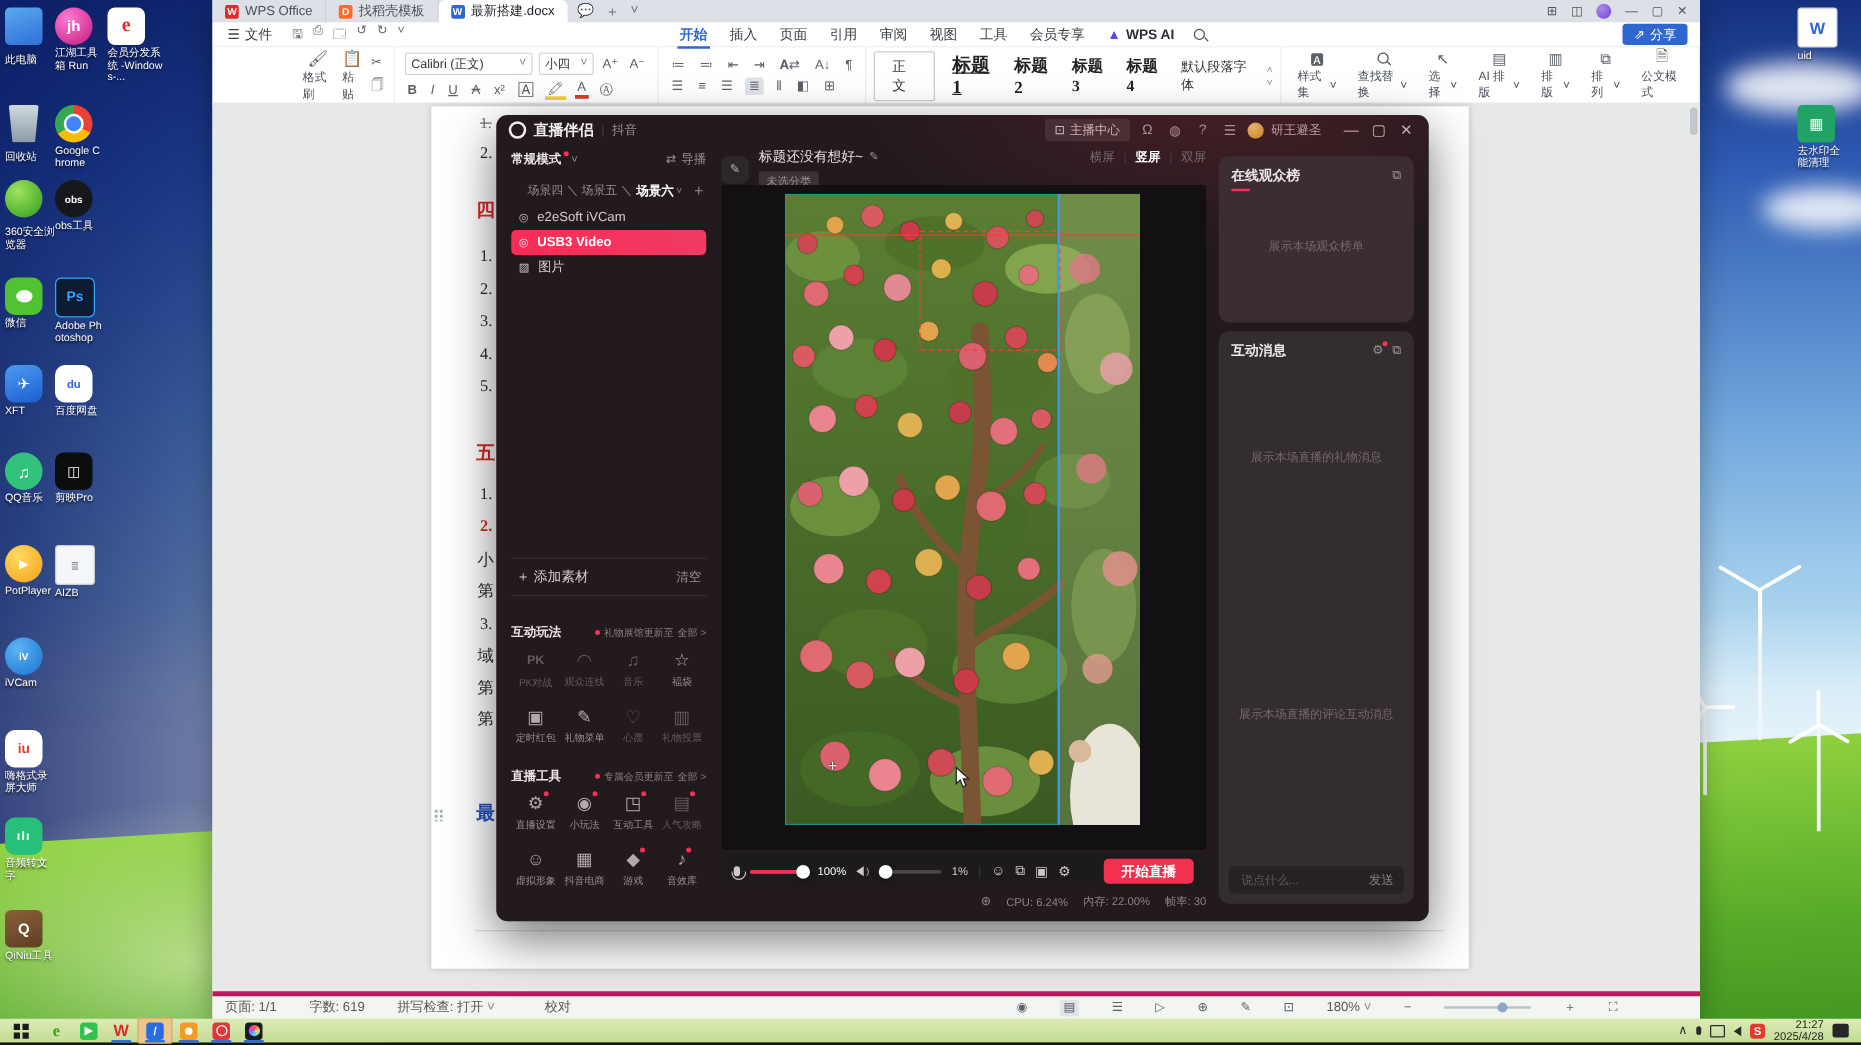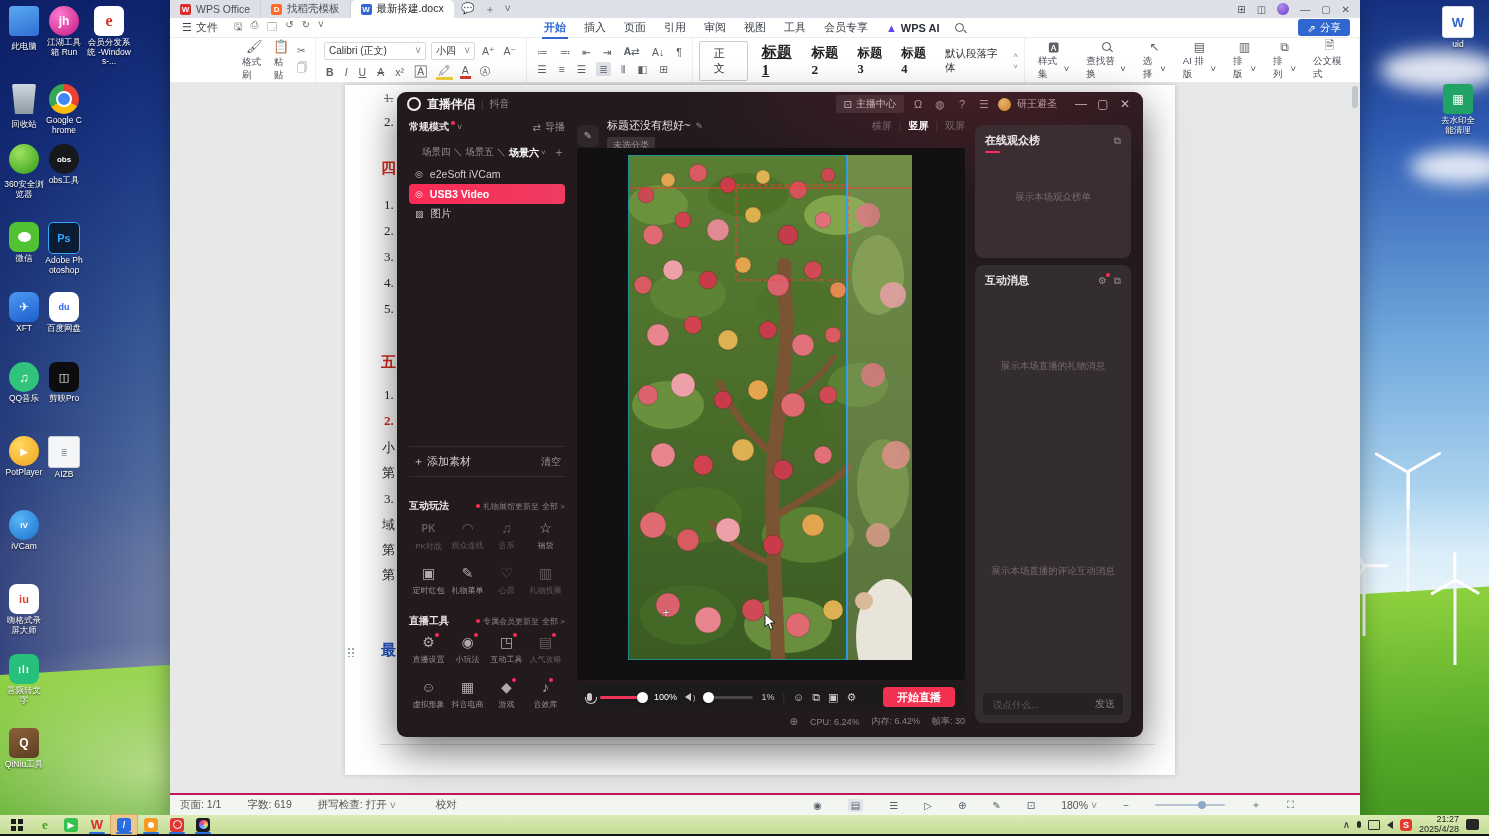--- a/index.html
+++ b/index.html
@@ -14,21 +14,21 @@
   .cloud{background:#fff;border-radius:50%;filter:blur(9px);opacity:.85;}
   #grass{left:-60px;right:-60px;top:583px;height:400px;transform:skewY(-3.4deg);transform-origin:right center;
     background:linear-gradient(180deg,#8ed13f,#55a928 38%,#2f7f17 85%);}
   #grass-glare{left:-80px;top:640px;width:460px;height:260px;border-radius:50%;
     background:radial-gradient(closest-side,rgba(255,255,220,.5),rgba(255,255,220,0));}
   .turbine{position:absolute;}
   .t-pole{position:absolute;left:50%;top:10px;width:3px;bottom:0;background:#f2f6f8;transform:translateX(-50%);}
   .t-blade{position:absolute;left:50%;top:10px;width:2.5px;height:38px;background:#fff;transform-origin:top center;border-radius:2px;}
 
   
-  .dicon{position:absolute;width:40px;text-align:center;cursor:default;}
+  .dicon{position:absolute;width:40px;text-align:left;cursor:default;}
   .dtile{display:inline-flex;align-items:center;justify-content:center;width:30px;height:30px;border-radius:6px;
     font-weight:bold;color:#fff;font-size:12px;}
   .dlabel{margin-top:2px;font-size:8.5px;line-height:9.5px;color:#fff;text-shadow:0 1px 2px rgba(0,0,0,.85);word-break:break-all;}
   .round{border-radius:50%;}
 
   
   #taskbar{left:0;top:815px;width:1489px;height:21px;background:linear-gradient(180deg,#dcebb4,#c3dc96);
     border-bottom:2px solid #141414;display:flex;align-items:center;padding:0 6px;box-sizing:border-box;}
   .tb-slot{width:26px;height:19px;display:flex;align-items:center;justify-content:center;position:relative;}
   .tb-run::after{content:"";position:absolute;left:5px;right:5px;bottom:0;height:2px;background:#2f6fd6;border-radius:1px;}
@@ -79,21 +79,21 @@
 
   #docarea{left:0;top:82px;right:0;bottom:22px;background:#e7e9e8;overflow:hidden;}
   #page{position:absolute;left:175px;top:3px;width:830px;height:690px;background:#fff;box-shadow:0 0 5px rgba(0,0,0,.18);}
   .doc-t{position:absolute;font-family:"Liberation Serif","DejaVu Serif",serif;font-size:13px;color:#2b2b2b;}
   .doc-red{color:#d92b1f;font-weight:bold;font-size:15px;}
   .doc-blue{color:#2453c4;font-weight:bold;font-size:15px;}
   .strike{text-decoration:line-through;color:#6f6f6f;font-size:12.5px;white-space:nowrap;}
   .drag-dots{width:8px;height:10px;background:radial-gradient(circle,#9aa 1px,transparent 1.4px);background-size:4px 4px;}
   #vscroll{position:absolute;right:2px;top:4px;width:6px;height:22px;background:#c2c6ca;border-radius:3px;}
 
-  #wps-status{left:0;bottom:0;right:0;height:22px;background:#f2f5f0;border-top:2px solid #be185d;display:flex;align-items:center;
+  #wps-status{left:0;bottom:0;right:0;height:22px;background:#f2f5f0;border-top:4px solid #be185d;display:flex;align-items:center;
     font-size:10.5px;color:#555;gap:26px;padding:0 10px;box-sizing:border-box;}
   .zoom-slider{width:70px;height:2px;background:#b9c4d2;position:relative;border-radius:1px;}
   .zoom-knob{position:absolute;left:62%;top:-3px;width:8px;height:8px;border-radius:50%;background:#8fa7c7;}
   .st-g{font-size:10px;color:#5a6068;}
   .st-sel{background:#dfe4ea;border-radius:2px;padding:1px 3px;}
 
   
   #live{left:397px;top:92px;width:746px;height:645px;background:#221a1d;border-radius:9px;
     box-shadow:0 14px 40px rgba(0,0,0,.55);overflow:hidden;}
   #live-glow{inset:0;background:radial-gradient(420px 160px at 78% 0%,rgba(150,40,60,.28),transparent 70%);pointer-events:none;}
@@ -748,21 +748,21 @@
       <span style="color:#3a3537;font-size:10px;">|</span>
       <span class="cb-g">☺</span>
       <span class="cb-g">⧉</span>
       <span class="cb-g">▣</span>
       <span class="cb-g">⚙</span>
       <span id="startbtn">开始直播</span>
     </div>
     <div class="a" id="stats">
       <span style="font-size:10px;">⊕</span>
       <span>CPU: 6.24%</span>
-      <span>内存: 6.42%</span>
+      <span>内存: 22.00%</span>
       <span>帧率: 30</span>
     </div>
 
     <div class="a" id="rp">
       <div class="card" style="top:5px;height:133px;background:#3b2d31;">
         <div class="card-h">
           <span class="card-t u">在线观众榜</span>
           <span class="card-ico">
               <span>⧉</span>
             </span>

